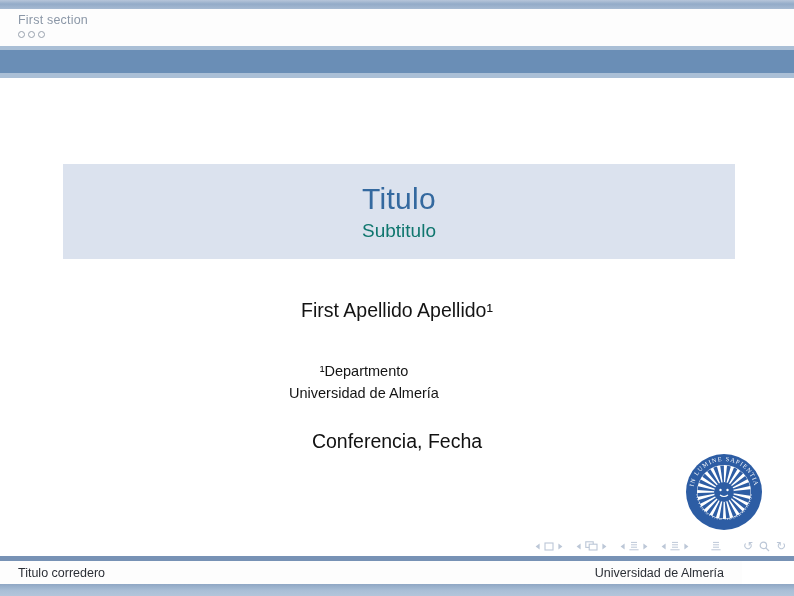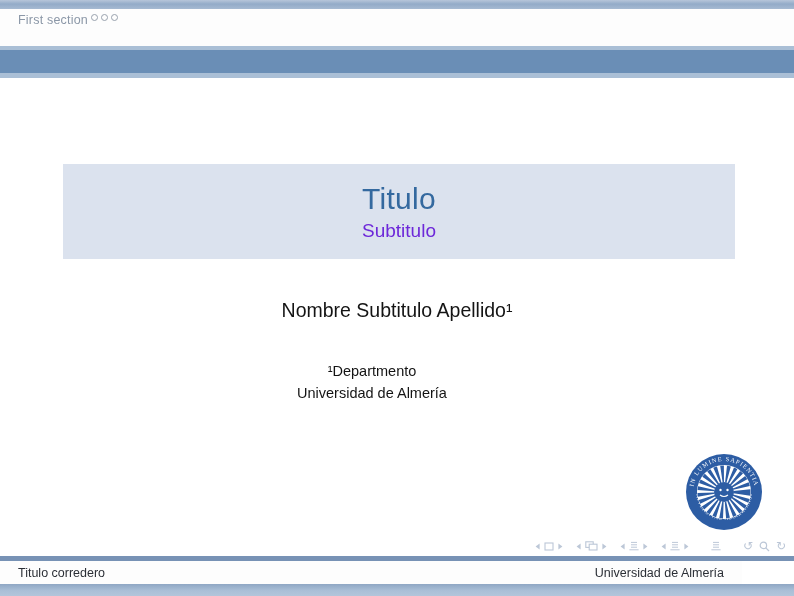--- a/index.html
+++ b/index.html
@@ -5,39 +5,39 @@
   html,body{margin:0;padding:0;background:#ffffff;}
   .slide{
     position:relative;width:794px;height:596px;overflow:hidden;
     font-family:"Liberation Sans",sans-serif;background:#ffffff;
   }
   
   .topbar{position:absolute;left:0;top:0;width:794px;height:9px;
     background:linear-gradient(#b7c6da 0%,#93abc8 45%,#a6bad2 100%);}
   
   .headline{position:absolute;left:0;top:9px;width:794px;height:37px;background:#fdfdfd;}
-  .section-block{position:absolute;top:4px;display:flex;flex-direction:row;gap:3px;cursor:pointer;text-align:center;}
+  .section-block{position:absolute;top:4px;display:flex;flex-direction:column;gap:3px;cursor:pointer;text-align:center;}
   .section-block.left{left:18px;}
   .section-block.right{right:17px;align-items:flex-start;}
   .section-label{font-size:12.5px;color:#8b97a7;letter-spacing:.2px;}
   .dotrow{display:flex;gap:3px;margin-top:1px;}
   .dot{width:7px;height:7px;border:1.3px solid #98a1ad;border-radius:50%;box-sizing:border-box;background:transparent;}
   
   .band-light-a{position:absolute;left:0;top:46px;width:794px;height:4px;background:#aabfd6;}
   .band-main{position:absolute;left:0;top:50px;width:794px;height:23px;background:#6a8eb6;}
   .band-light-b{position:absolute;left:0;top:73px;width:794px;height:5px;background:#aabfd6;}
   
   .titlebox{position:absolute;left:63px;top:164px;width:672px;height:95px;background:#dbe2ee;
     display:flex;flex-direction:column;align-items:center;justify-content:center;gap:4px;}
   .title{font-size:30px;font-weight:300;color:#34699f;letter-spacing:.3px;}
-  .subtitle{font-size:19px;font-weight:300;color:#6d28d9;}
+  .subtitle{font-size:19px;font-weight:300;color:#0f766e;}
   
   .author{position:absolute;left:0;top:299px;width:794px;text-align:center;
     font-size:19.5px;color:#141414;font-weight:400;}
-  .institute{position:absolute;left:8px;top:360px;width:728px;text-align:center;
+  .institute{position:absolute;left:0;top:360px;width:728px;text-align:center;
     font-size:14.5px;color:#141414;line-height:22px;}
   .date{position:absolute;left:0;top:430px;width:794px;text-align:center;
     font-size:19.5px;color:#111;font-weight:400;}
   
   .seal{position:absolute;left:684px;top:452px;width:80px;height:80px;}
   
   .navsyms{position:absolute;right:8px;top:538px;height:16px;display:flex;align-items:center;
     color:#bcc7d7;}
   .ng{display:flex;align-items:center;gap:4px;margin-left:13px;}
   .ni{display:block;}
@@ -71,27 +71,28 @@
 
   <div class="band-light-a"></div>
   <div class="band-main"></div>
   <div class="band-light-b"></div>
 
   <div class="titlebox">
     <div class="title">Titulo</div>
     <div class="subtitle">Subtitulo</div>
   </div>
 
-  <div class="author">Nombre Subtitulo Apellido¹</div>
+  <div class="author">First Apellido Apellido¹</div>
 
   <div class="institute">
     <div>¹Departmento</div>
     <div>Universidad de Almería</div>
   </div>
 
+  <div class="date">Conferencia, Fecha</div>
 
   <svg class="seal" viewBox="0 0 80 80">
     <circle cx="40" cy="40" r="38" fill="#2d5da4"></circle>
     <path id="sealTop" d="M 9 40 A 31 31 0 0 1 71 40" fill="none"></path>
     <path id="sealBottom" d="M 12 40 A 28 28 0 0 0 68 40" fill="none"></path>
     <text font-size="6.2" fill="#ffffff" letter-spacing="1.1" font-family="Liberation Serif, serif">
       <textPath href="#sealTop" startOffset="50%" text-anchor="middle">IN LUMINE SAPIENTIA</textPath>
     </text>
     <text font-size="5.6" fill="#ffffff" letter-spacing="0.8" font-family="Liberation Serif, serif">
       <textPath href="#sealBottom" startOffset="50%" text-anchor="middle">VNIVERSITAS ALMERIENSIS</textPath>

